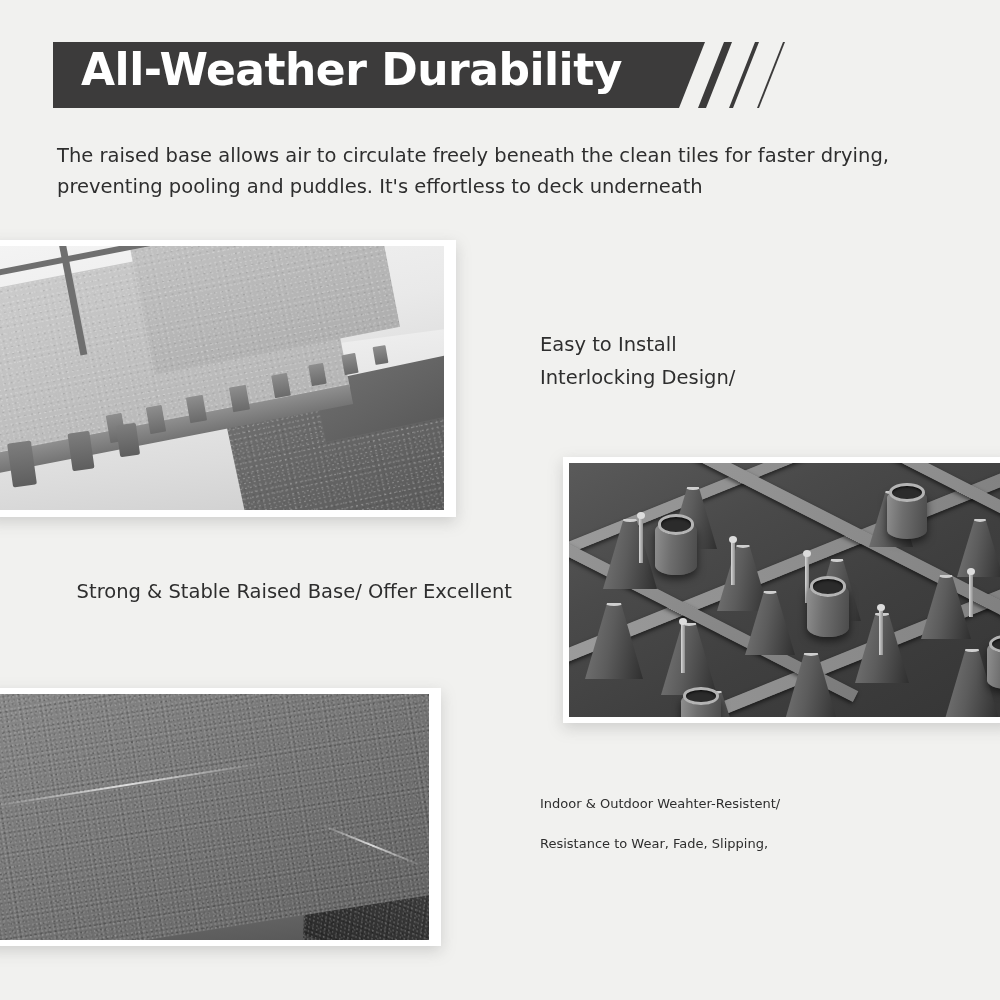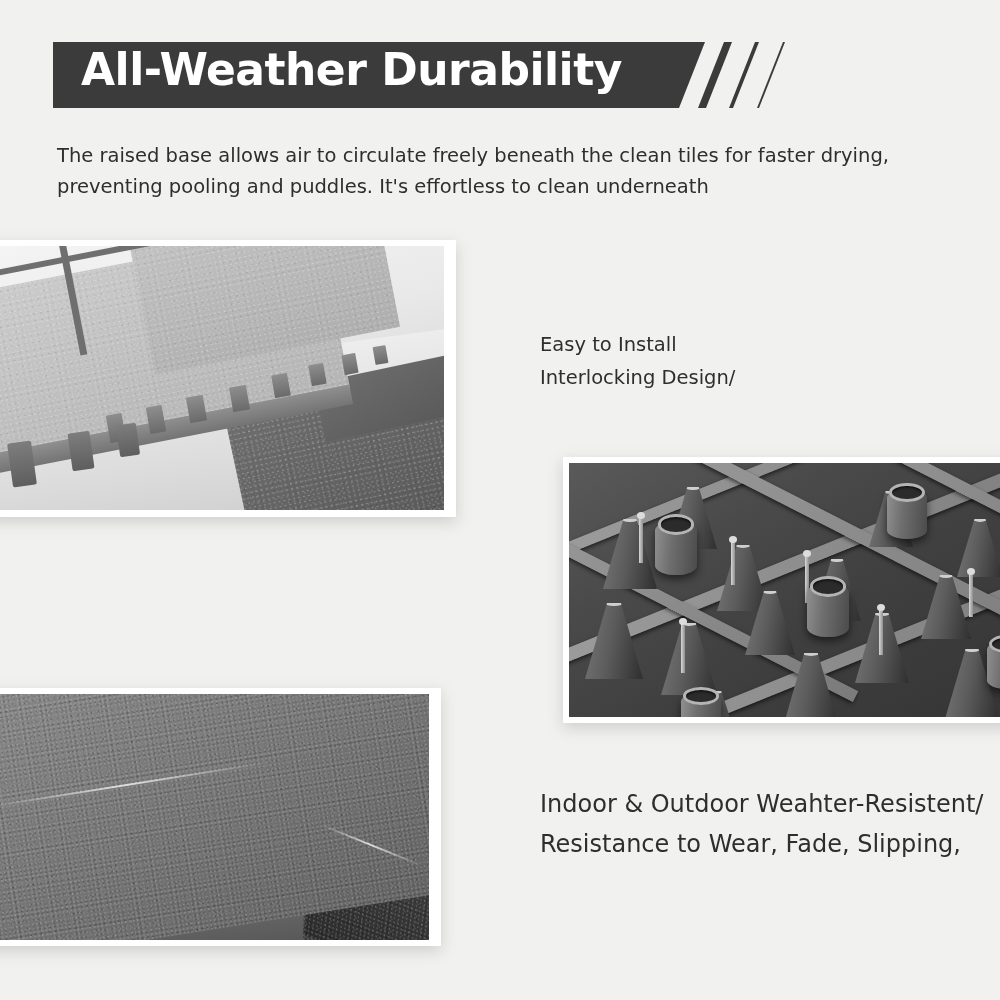--- a/index.html
+++ b/index.html
@@ -133,39 +133,39 @@
   .p3-rail{position:absolute;background:linear-gradient(180deg,#707070,#3c3c3c);}
   .highlight{position:absolute;background:
     linear-gradient(90deg,rgba(255,255,255,0),rgba(255,255,255,.75),rgba(255,255,255,0));
     height:2px;}
 
   
   .caption{position:absolute;color:#2e2e2e;font-family:"DejaVu Sans", sans-serif;}
   #cap-interlock{left:540px;top:328px;font-size:19.5px;line-height:33px;}
   #cap-loadbearing{left:46px;top:572px;width:466px;font-size:19.5px;
       line-height:40px;text-align:right;}
-  #cap-weather{left:540px;top:784px;width:430px;font-size:24px;line-height:40px;}
+  #cap-weather{left:540px;top:784px;width:430px;font-size:13px;line-height:40px;}
   .caption div{white-space:nowrap;}
 </style>
 </head>
 <body>
 
 <div class="page">
 
   <div class="banner-wrap">
     <div class="banner-bar"></div>
     <div class="banner-title">All-Weather Durability</div>
     <div class="slash s1"></div>
     <div class="slash s2"></div>
     <div class="slash s3"></div>
   </div>
 
   <div class="subtitle">
     <div>The raised base allows air to circulate freely beneath the clean tiles for faster drying,</div>
-    <div>preventing pooling and puddles. It's effortless to clean underneath</div>
+    <div>preventing pooling and puddles. It's effortless to deck underneath</div>
   </div>
 
   <div class="frame" id="frame-1">
     <div class="photo" id="photo-1">
       <div class="p1-bg"></div>
       <div class="p1-floor"></div>
 
       <div class="p1-darktile" style="left:250px;top:150px;width:260px;height:140px;transform:rotate(-12deg);">
           <div class="tex"></div>
         </div>
@@ -265,20 +265,21 @@
       <div class="highlight" style="left:330px;top:150px;width:110px;transform:rotate(22deg);"></div>
     </div>
   </div>
 
   <div class="caption" id="cap-interlock">
     <div>Easy to Install</div>
     <div>Interlocking Design/</div>
   </div>
 
   <div class="caption" id="cap-loadbearing">
+    <div>Strong &amp; Stable Raised Base/ Offer Excellent</div>
   </div>
 
   <div class="caption" id="cap-weather">
     <div>Indoor &amp; Outdoor Weahter-Resistent/</div>
     <div>Resistance to Wear, Fade, Slipping,</div>
   </div>
 
 </div>
 
 </body></html>

